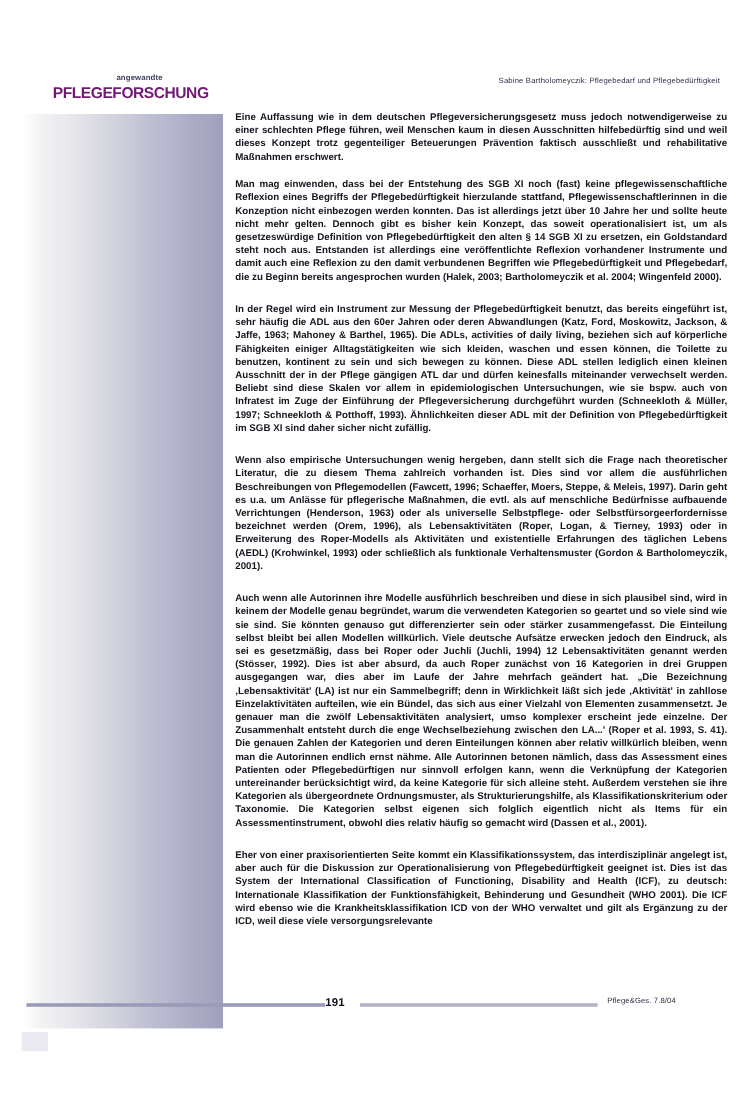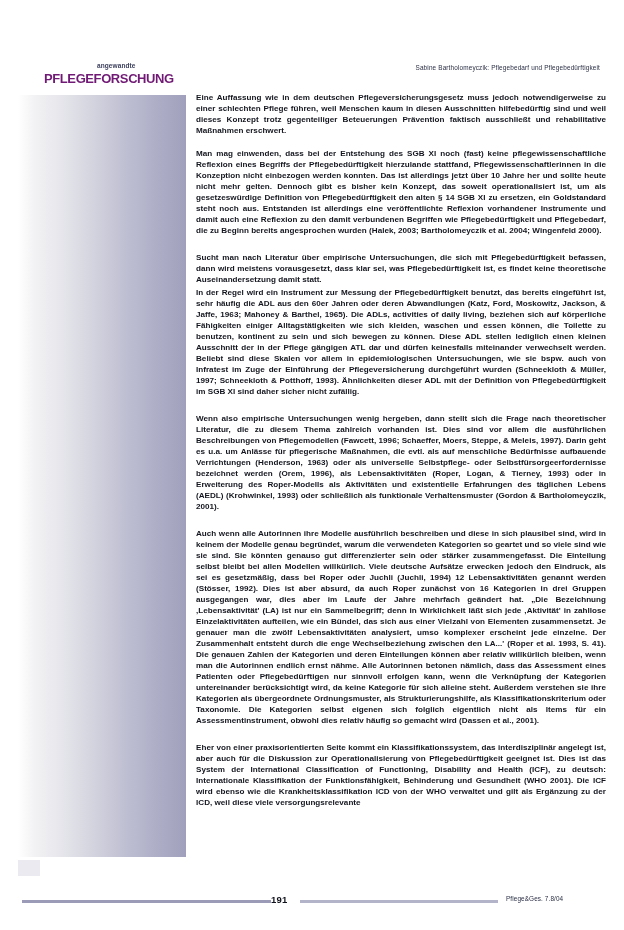--- a/index.html
+++ b/index.html
@@ -128,21 +128,21 @@
     hyphens: manual;
   }
   .para.tight { margin-bottom: 2px; }
   .para.gap-lg { margin-bottom: 12px; }
   .para.gap-xl { margin-bottom: 16px; }
 
   
   .footer {
     position: absolute;
     left: 0;
-    top: 892px;
+    top: 828px;
     width: 524px;
     height: 22px;
   }
   .footer-rule-left {
     position: absolute;
     left: 22px;
     top: 8px;
     width: 249px;
     height: 3px;
     background: #9b9bb8;
@@ -197,21 +197,20 @@
   <div class="masthead">
     <div class="logo-kicker">angewandte</div>
     <div class="logo-wordmark">PflegeForschung</div>
   </div>
 
   <div class="running-head">Sabine Bartholomeyczik: Pflegebedarf und Pflegebedürftigkeit</div>
 
   <div class="text-column">
     <p class="para gap-lg">Eine Auffassung wie in dem deutschen Pflegeversicherungsgesetz muss jedoch notwendigerweise zu einer schlechten Pflege führen, weil Menschen kaum in diesen Ausschnitten hilfebedürftig sind und weil dieses Konzept trotz gegenteiliger Beteuerungen Prävention faktisch ausschließt und rehabilitative Maßnahmen erschwert.</p>
     <p class="para gap-xl">Man mag einwenden, dass bei der Entstehung des SGB XI noch (fast) keine pflegewissenschaftliche Reflexion eines Begriffs der Pflegebedürftigkeit hierzulande stattfand, Pflegewissenschaftlerinnen in die Konzeption nicht einbezogen werden konnten. Das ist allerdings jetzt über 10 Jahre her und sollte heute nicht mehr gelten. Dennoch gibt es bisher kein Konzept, das soweit operationalisiert ist, um als gesetzeswürdige Definition von Pflegebedürftigkeit den alten § 14 SGB XI zu ersetzen, ein Goldstandard steht noch aus. Entstanden ist allerdings eine veröffentlichte Reflexion vorhandener Instrumente und damit auch eine Reflexion zu den damit verbundenen Begriffen wie Pflegebedürftigkeit und Pflegebedarf, die zu Beginn bereits angesprochen wurden (Halek, 2003; Bartholomeyczik et al. 2004; Wingenfeld 2000).</p>
-    <p class="para tight">Sucht man nach Literatur über empirische Untersuchungen, die sich mit Pflegebedürftigkeit befassen, dann wird meistens vorausgesetzt, dass klar sei, was Pflegebedürftigkeit ist, es findet keine theoretische Auseinandersetzung damit statt.</p>
     <p class="para gap-xl">In der Regel wird ein Instrument zur Messung der Pflegebedürftigkeit benutzt, das bereits eingeführt ist, sehr häufig die ADL aus den 60er Jahren oder deren Abwandlungen (Katz, Ford, Moskowitz, Jackson, &amp; Jaffe, 1963; Mahoney &amp; Barthel, 1965). Die ADLs, activities of daily living, beziehen sich auf körperliche Fähigkeiten einiger Alltagstätigkeiten wie sich kleiden, waschen und essen können, die Toilette zu benutzen, kontinent zu sein und sich bewegen zu können. Diese ADL stellen lediglich einen kleinen Ausschnitt der in der Pflege gängigen ATL dar und dürfen keinesfalls miteinander verwechselt werden. Beliebt sind diese Skalen vor allem in epidemiologischen Untersuchungen, wie sie bspw. auch von Infratest im Zuge der Einführung der Pflegeversicherung durchgeführt wurden (Schneekloth &amp; Müller, 1997; Schneekloth &amp; Potthoff, 1993). Ähnlichkeiten dieser ADL mit der Definition von Pflegebedürftigkeit im SGB XI sind daher sicher nicht zufällig.</p>
     <p class="para gap-xl">Wenn also empirische Untersuchungen wenig hergeben, dann stellt sich die Frage nach theoretischer Literatur, die zu diesem Thema zahlreich vorhanden ist. Dies sind vor allem die ausführlichen Beschreibungen von Pflegemodellen (Fawcett, 1996; Schaeffer, Moers, Steppe, &amp; Meleis, 1997). Darin geht es u.a. um Anlässe für pflegerische Maßnahmen, die evtl. als auf menschliche Bedürfnisse aufbauende Verrichtungen (Henderson, 1963) oder als universelle Selbstpflege- oder Selbstfürsorgeerfordernisse bezeichnet werden (Orem, 1996), als Lebensaktivitäten (Roper, Logan, &amp; Tierney, 1993) oder in Erweiterung des Roper-Modells als Aktivitäten und existentielle Erfahrungen des täglichen Lebens (AEDL) (Krohwinkel, 1993) oder schließlich als funktionale Verhaltensmuster (Gordon &amp; Bartholomeyczik, 2001).</p>
     <p class="para gap-xl">Auch wenn alle Autorinnen ihre Modelle ausführlich beschreiben und diese in sich plausibel sind, wird in keinem der Modelle genau begründet, warum die verwendeten Kategorien so geartet und so viele sind wie sie sind. Sie könnten genauso gut differenzierter sein oder stärker zusammengefasst. Die Einteilung selbst bleibt bei allen Modellen willkürlich. Viele deutsche Aufsätze erwecken jedoch den Eindruck, als sei es gesetzmäßig, dass bei Roper oder Juchli (Juchli, 1994) 12 Lebensaktivitäten genannt werden (Stösser, 1992). Dies ist aber absurd, da auch Roper zunächst von 16 Kategorien in drei Gruppen ausgegangen war, dies aber im Laufe der Jahre mehrfach geändert hat. „Die Bezeichnung ‚Lebensaktivität' (LA) ist nur ein Sammelbegriff; denn in Wirklichkeit läßt sich jede ‚Aktivität' in zahllose Einzelaktivitäten aufteilen, wie ein Bündel, das sich aus einer Vielzahl von Elementen zusammensetzt. Je genauer man die zwölf Lebensaktivitäten analysiert, umso komplexer erscheint jede einzelne. Der Zusammenhalt entsteht durch die enge Wechselbeziehung zwischen den LA...' (Roper et al. 1993, S. 41). Die genauen Zahlen der Kategorien und deren Einteilungen können aber relativ willkürlich bleiben, wenn man die Autorinnen endlich ernst nähme. Alle Autorinnen betonen nämlich, dass das Assessment eines Patienten oder Pflegebedürftigen nur sinnvoll erfolgen kann, wenn die Verknüpfung der Kategorien untereinander berücksichtigt wird, da keine Kategorie für sich alleine steht. Außerdem verstehen sie ihre Kategorien als übergeordnete Ordnungsmuster, als Strukturierungshilfe, als Klassifikationskriterium oder Taxonomie. Die Kategorien selbst eigenen sich folglich eigentlich nicht als Items für ein Assessmentinstrument, obwohl dies relativ häufig so gemacht wird (Dassen et al., 2001).</p>
     <p class="para">Eher von einer praxisorientierten Seite kommt ein Klassifikationssystem, das interdisziplinär angelegt ist, aber auch für die Diskussion zur Operationalisierung von Pflegebedürftigkeit geeignet ist. Dies ist das System der International Classification of Functioning, Disability and Health (ICF), zu deutsch: Internationale Klassifikation der Funktionsfähigkeit, Behinderung und Gesundheit (WHO 2001). Die ICF wird ebenso wie die Krankheitsklassifikation ICD von der WHO verwaltet und gilt als Ergänzung zu der ICD, weil diese viele versorgungsrelevante</p>
   </div>
 
   <div class="footer-band-tail"></div>
   <div class="footer">
     <div class="footer-rule-left"></div>
     <div class="footer-pageno">191</div>

